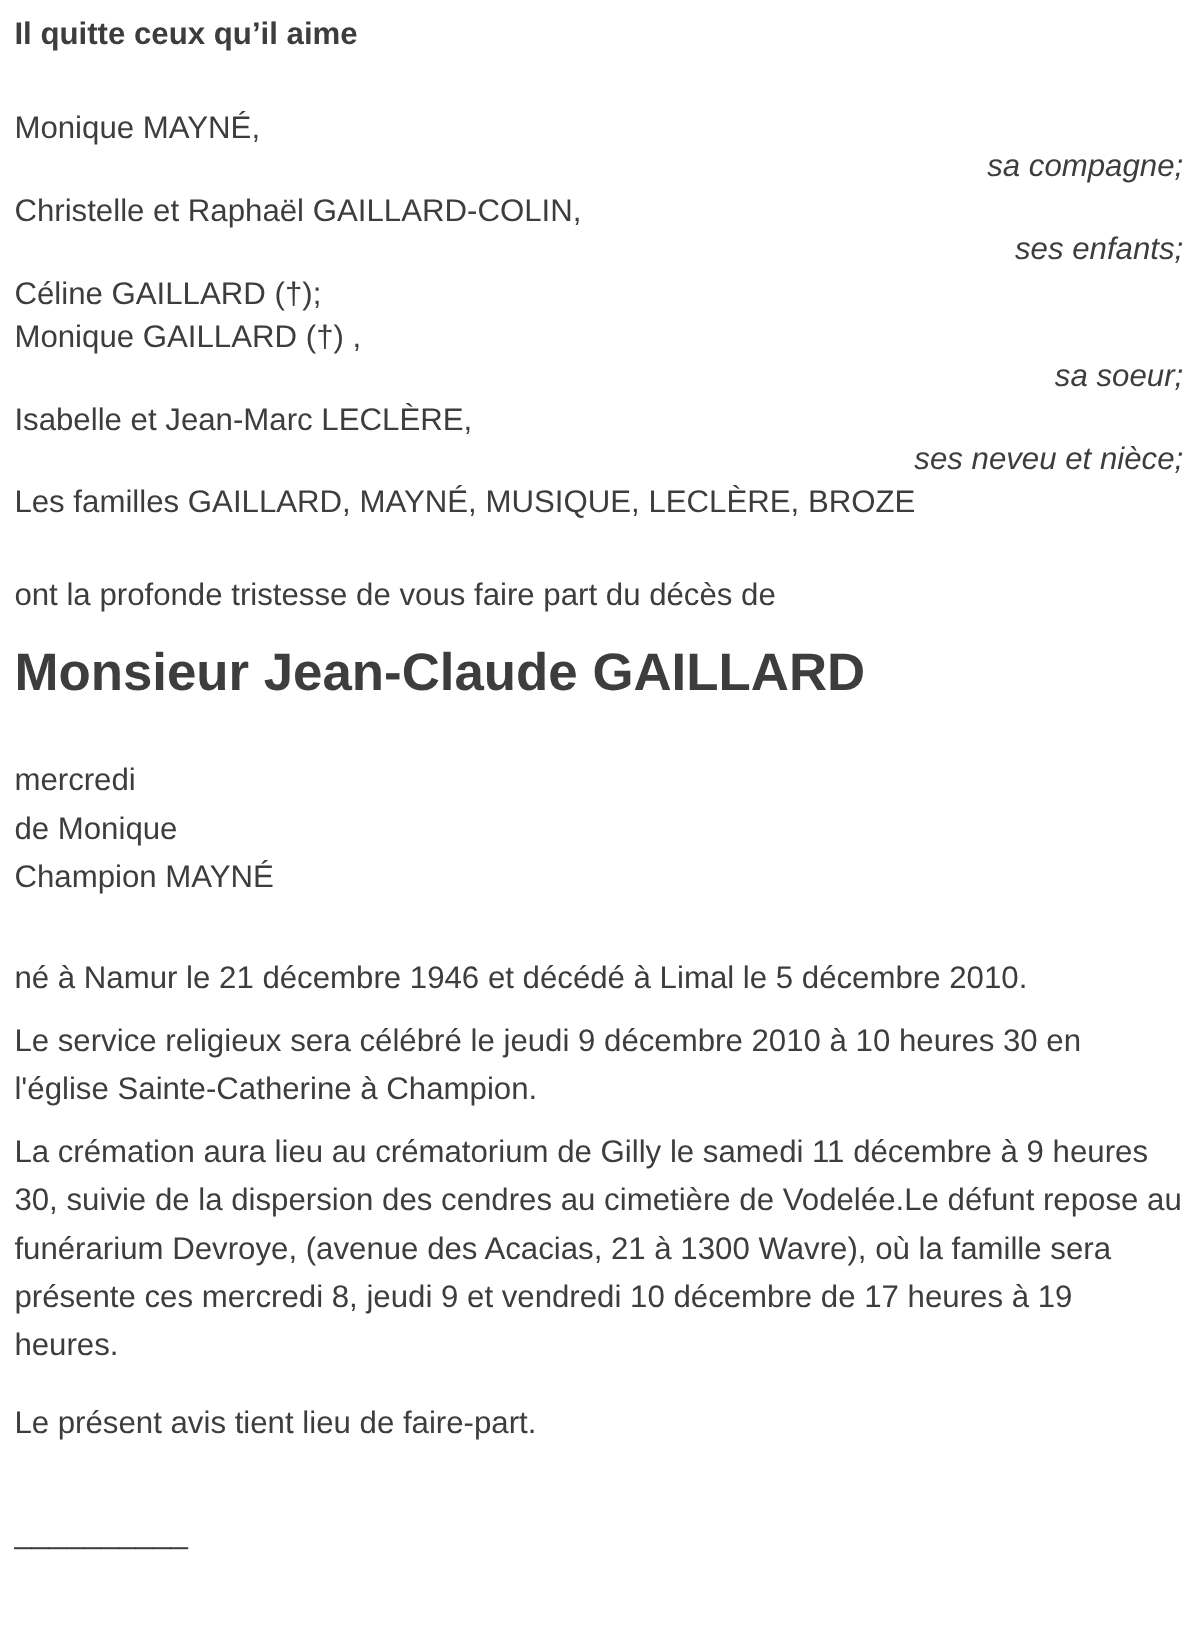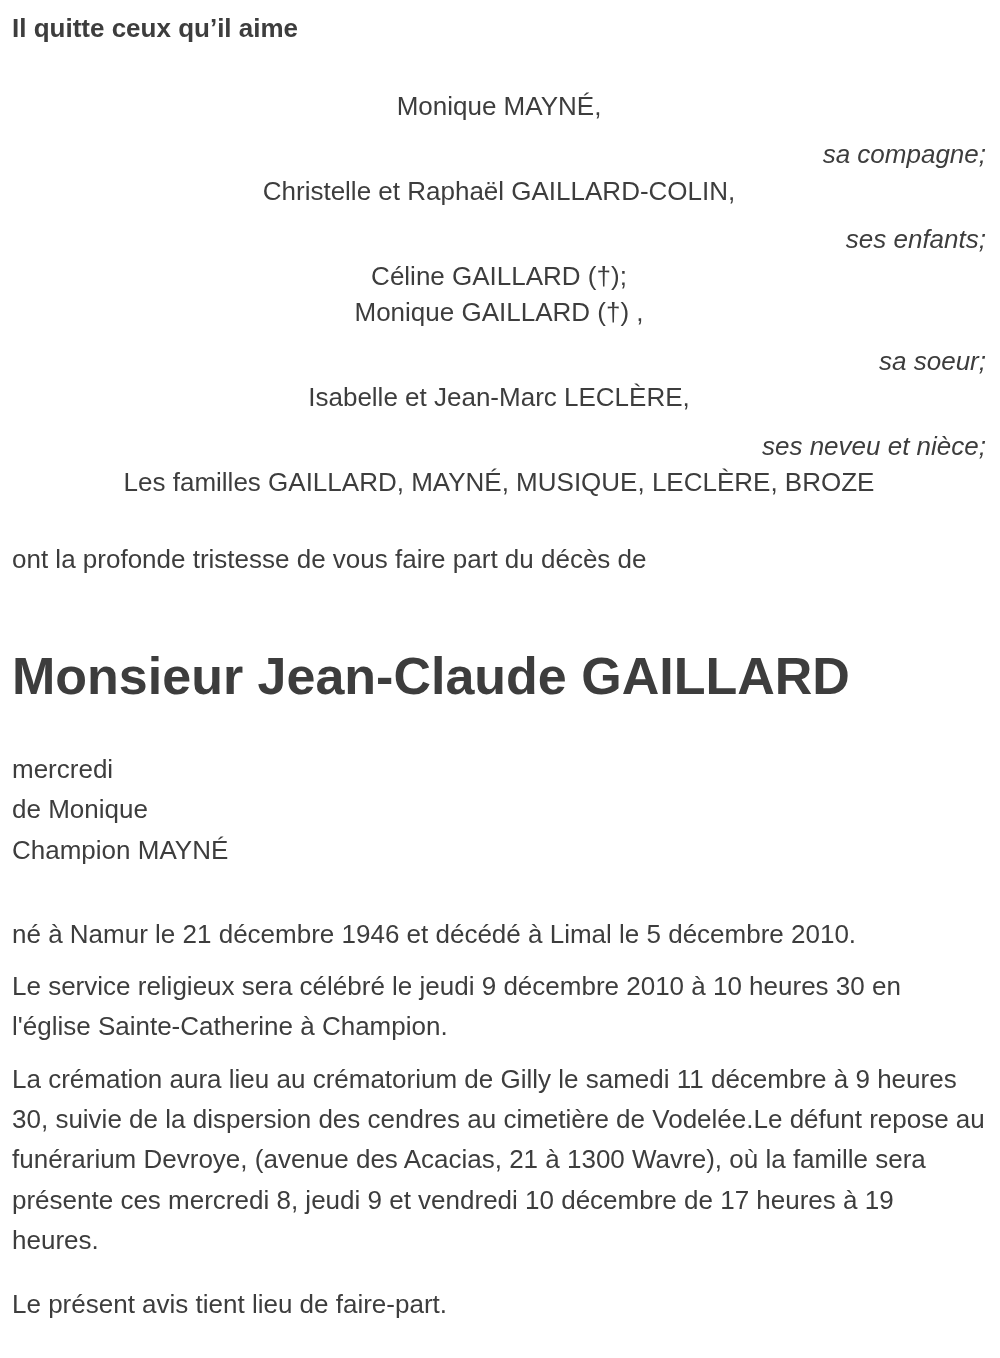--- a/index.html
+++ b/index.html
@@ -26,40 +26,39 @@
   }
 
   
   .family {
     margin-top: 44px;
   }
   .family .entry {
     margin-bottom: 4px;
   }
   .family .names {
-    text-align: center;
+    text-align: left;
     line-height: 1.25;
   }
   .family .relation {
     text-align: right;
     font-style: italic;
     line-height: 1.25;
-    margin-top: 16px;
   }
 
   
   .announce-intro {
     margin-top: 44px;
     line-height: 1.3;
   }
   h1.deceased {
-    font-size: 52px;
+    font-size: 44px;
     font-weight: 700;
     color: #3d3d3d;
-    margin: 68px 0 0 0;
+    margin: 22px 0 0 0;
     line-height: 1.2;
     letter-spacing: 0;
   }
   .description {
     margin-top: 42px;
   }
   .description div {
     line-height: 1.55;
   }
 

